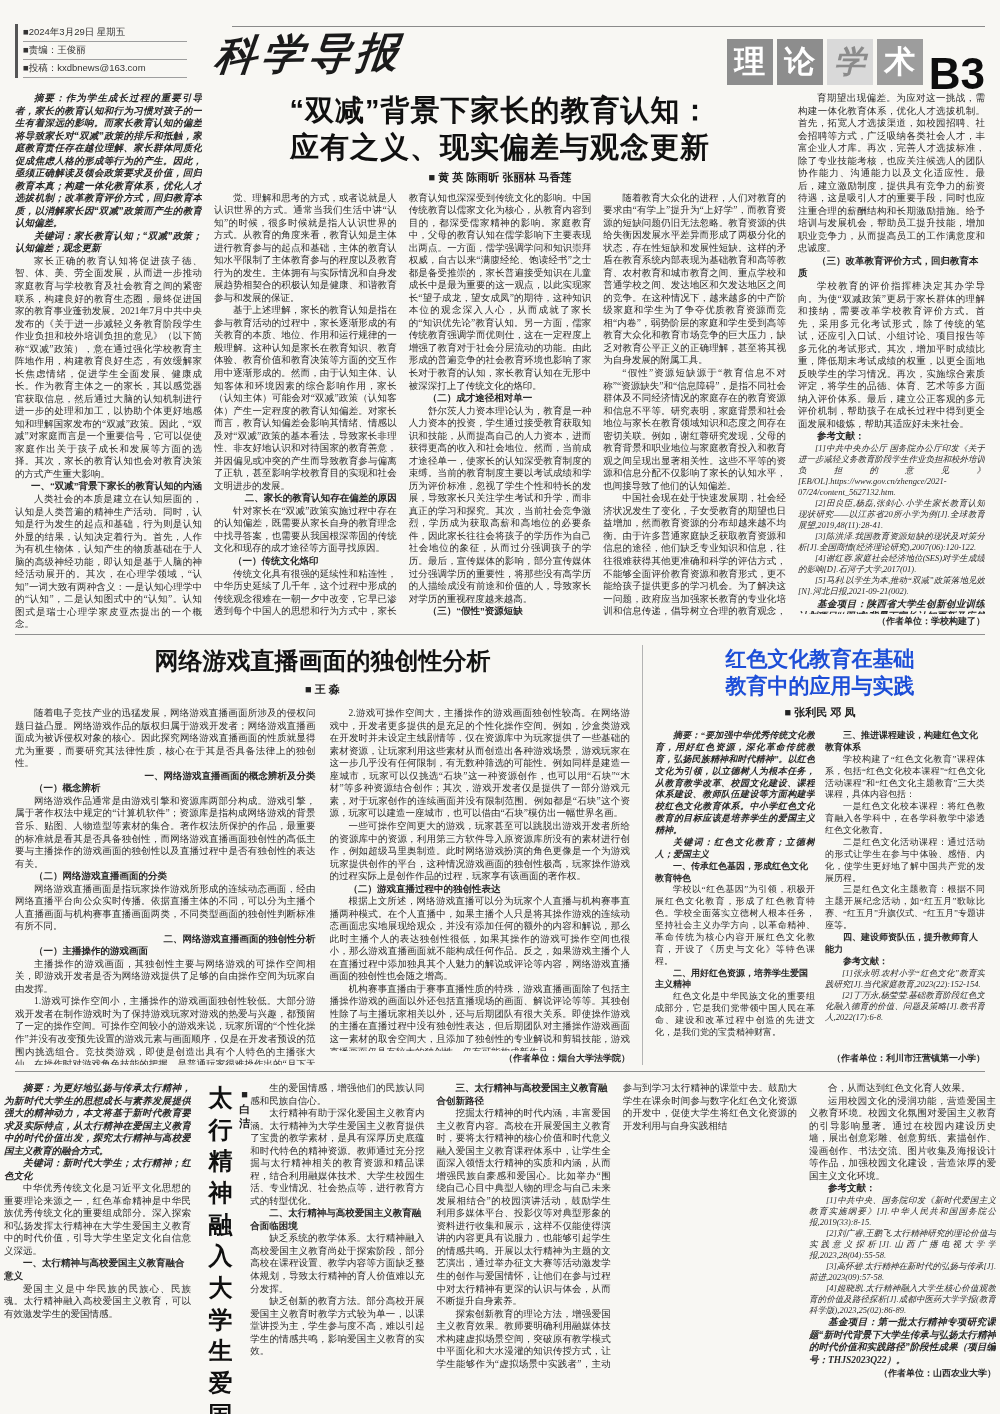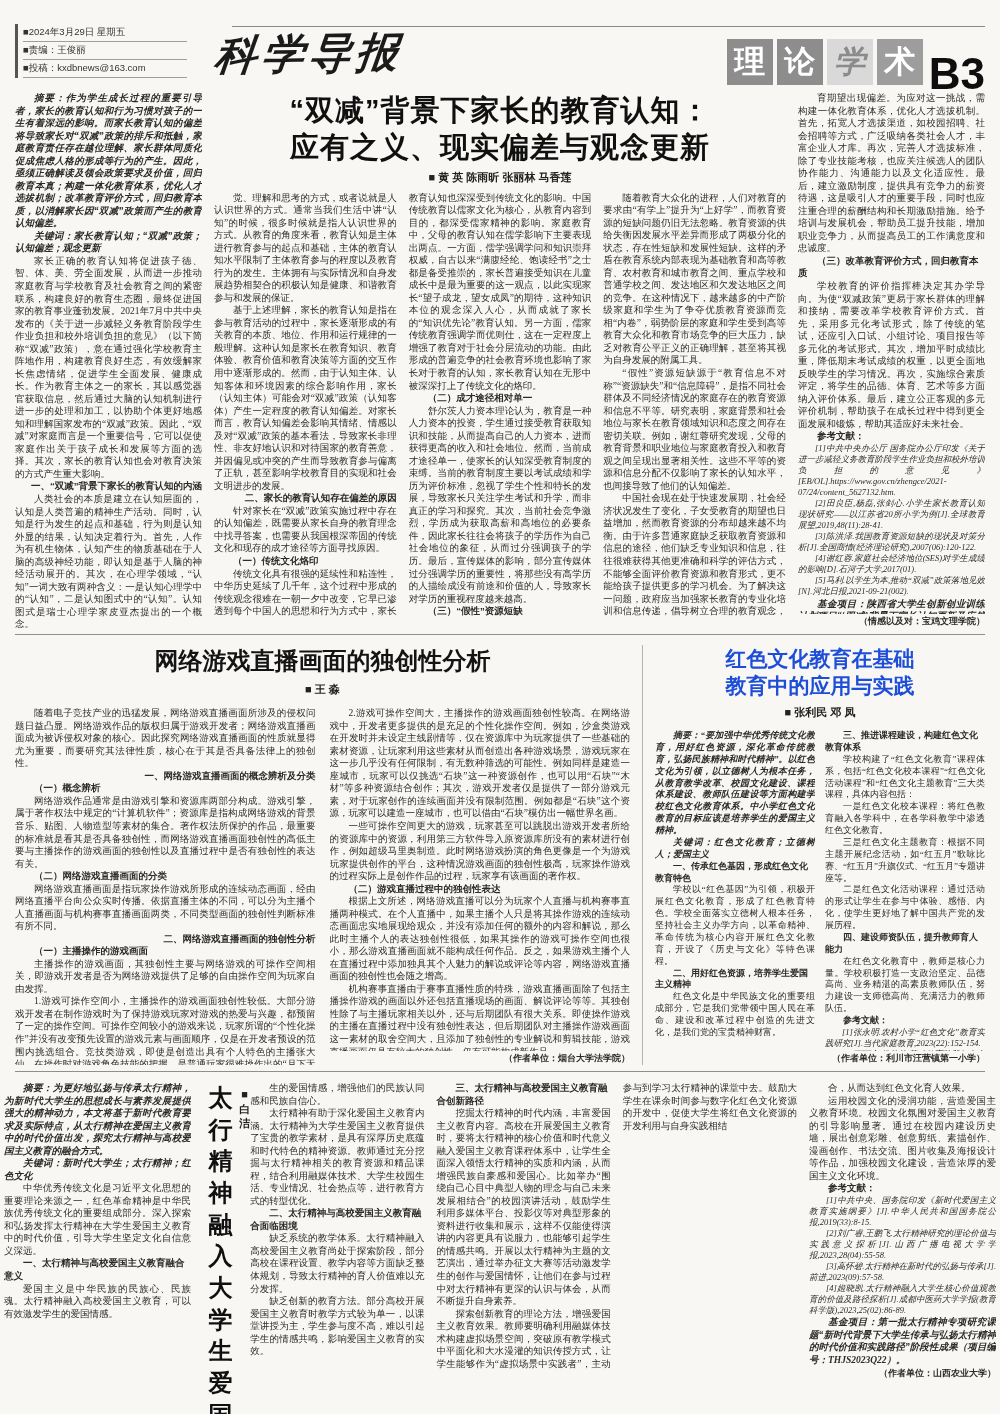--- a/index.html
+++ b/index.html
@@ -129,21 +129,21 @@
           <p class="blk b-h2">（三）改革教育评价方式，回归教育本质</p>
           <p class="blk b-p">学校教育的评价指挥棒决定其办学导向。为使“双减政策”更易于家长群体的理解和接纳，需要改革学校教育评价方式。首先，采用多元化考试形式，除了传统的笔试，还应引入口试、小组讨论、项目报告等多元化的考试形式。其次，增加平时成绩比重，降低期末考试成绩的权重，以更全面地反映学生的学习情况。再次，实施综合素质评定，将学生的品德、体育、艺术等多方面纳入评价体系。最后，建立公正客观的多元评价机制，帮助孩子在成长过程中得到更全面发展和锻炼，帮助其适应好未来社会。</p>
           <p class="blk b-refh">参考文献：</p>
           <p class="blk b-ref">[1]中共中央办公厅 国务院办公厅印发《关于进一步减轻义务教育阶段学生作业负担和校外培训负担的意见》[EB/OL].https://www.gov.cn/zhengce/2021-07/24/content_5627132.htm.</p>
           <p class="blk b-ref">[2]田良臣,杨磊,张剑心.小学生家长教育认知现状研究——以江苏省20所小学为例[J].全球教育展望,2019,48(11):28-41.</p>
           <p class="blk b-ref">[3]陈洪泽.我国教育资源短缺的现状及对策分析[J].全国商情(经济理论研究),2007(06):120-122.</p>
           <p class="blk b-ref">[4]谢红蓉.家庭社会经济地位(SES)对学生成绩的影响[D].石河子大学,2017(01).</p>
           <p class="blk b-ref">[5]马利.以学生为本,推动“双减”政策落地见效[N].河北日报,2021-09-21(002).</p>
           <p class="blk b-fund">基金项目：陕西省大学生创新创业训练计划项目“‘双减’背景下家长认知更新及应然行动”（项目编号：S202210721030）。</p>
         </div>
-      <p class="unit">（情感以及对：宝鸡文理学院）</p>
+      <p class="unit">（作者单位：学校构建了）</p>
     </div>
   </div>
 
   <div class="rule"></div>
 
   <div class="band2 flow">
     <div class="a2">
       <div class="a2-title">网络游戏直播画面的独创性分析</div>
       <div class="byline">■ 王 淼</div>
       <div class="a2-cols">
@@ -184,24 +184,23 @@
             <p class="blk b-h2">一、传承红色基因，形成红色文化教育特色</p>
             <p class="blk b-p">学校以“红色基因”为引领，积极开展红色文化教育，形成了红色教育特色。学校全面落实立德树人根本任务，坚持社会主义办学方向，以革命精神、革命传统为核心内容开展红色文化教育，开设了《历史与文化》等特色课程。</p>
             <p class="blk b-h2">二、用好红色资源，培养学生爱国主义精神</p>
             <p class="blk b-p">红色文化是中华民族文化的重要组成部分，它是我们党带领中国人民在革命、建设和改革过程中创造的先进文化，是我们党的宝贵精神财富。</p>
           </div>
         <div class="a3col pin">
           <div class="blocks">
               <p class="blk b-h2">三、推进课程建设，构建红色文化教育体系</p>
               <p class="blk b-p">学校构建了“红色文化教育”课程体系，包括“红色文化校本课程”“红色文化活动课程”和“红色文化主题教育”三大类课程，具体内容包括：</p>
               <p class="blk b-p">一是红色文化校本课程：将红色教育融入各学科中，在各学科教学中渗透红色文化教育。</p>
+              <p class="blk b-p">二是红色文化活动课程：通过活动的形式让学生在参与中体验、感悟、内化，使学生更好地了解中国共产党的发展历程。</p>
               <p class="blk b-p">三是红色文化主题教育：根据不同主题开展纪念活动，如“红五月”歌咏比赛、“红五月”升旗仪式、“红五月”专题讲座等。</p>
-              <p class="blk b-p">二是红色文化活动课程：通过活动的形式让学生在参与中体验、感悟、内化，使学生更好地了解中国共产党的发展历程。</p>
               <p class="blk b-h2">四、建设师资队伍，提升教师育人能力</p>
-              <p class="blk b-p">在红色文化教育中，教师是核心力量。学校积极打造一支政治坚定、品德高尚、业务精湛的高素质教师队伍，努力建设一支师德高尚、充满活力的教师队伍。</p>
               <p class="blk b-refh">参考文献：</p>
               <p class="blk b-ref">[1]张永明.农村小学“红色文化”教育实践研究[J].当代家庭教育,2023(22):152-154.</p>
               <p class="blk b-ref">[2]丁万永,杨莹莹.基础教育阶段红色文化融入德育的价值、问题及策略[J].教书育人,2022(17):6-8.</p>
             </div>
           <p class="unit">（作者单位：利川市汪营镇第一小学）</p>
         </div>
       </div>
     </div>
   </div>
 

